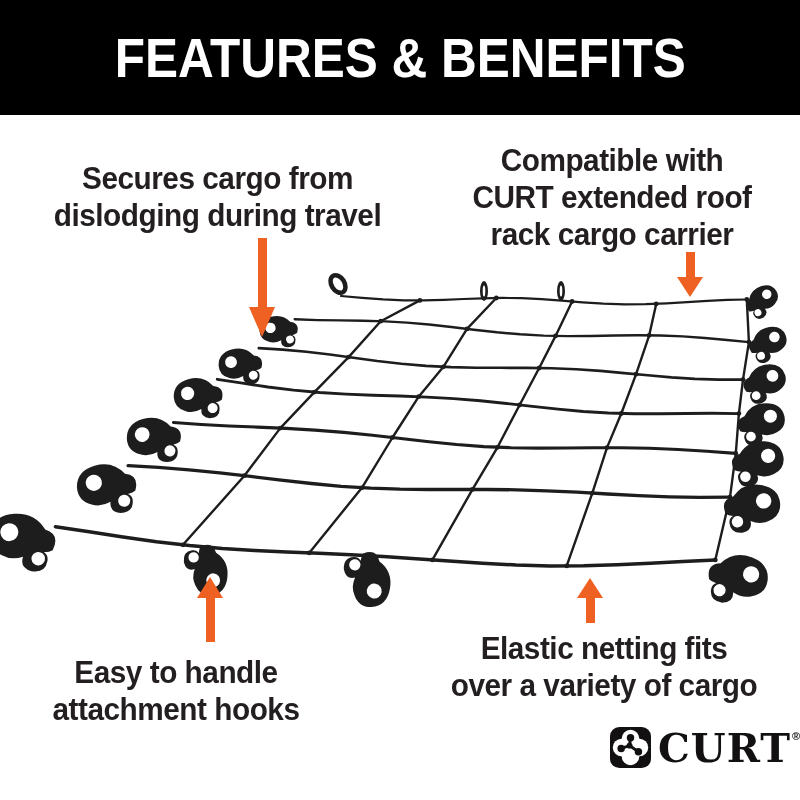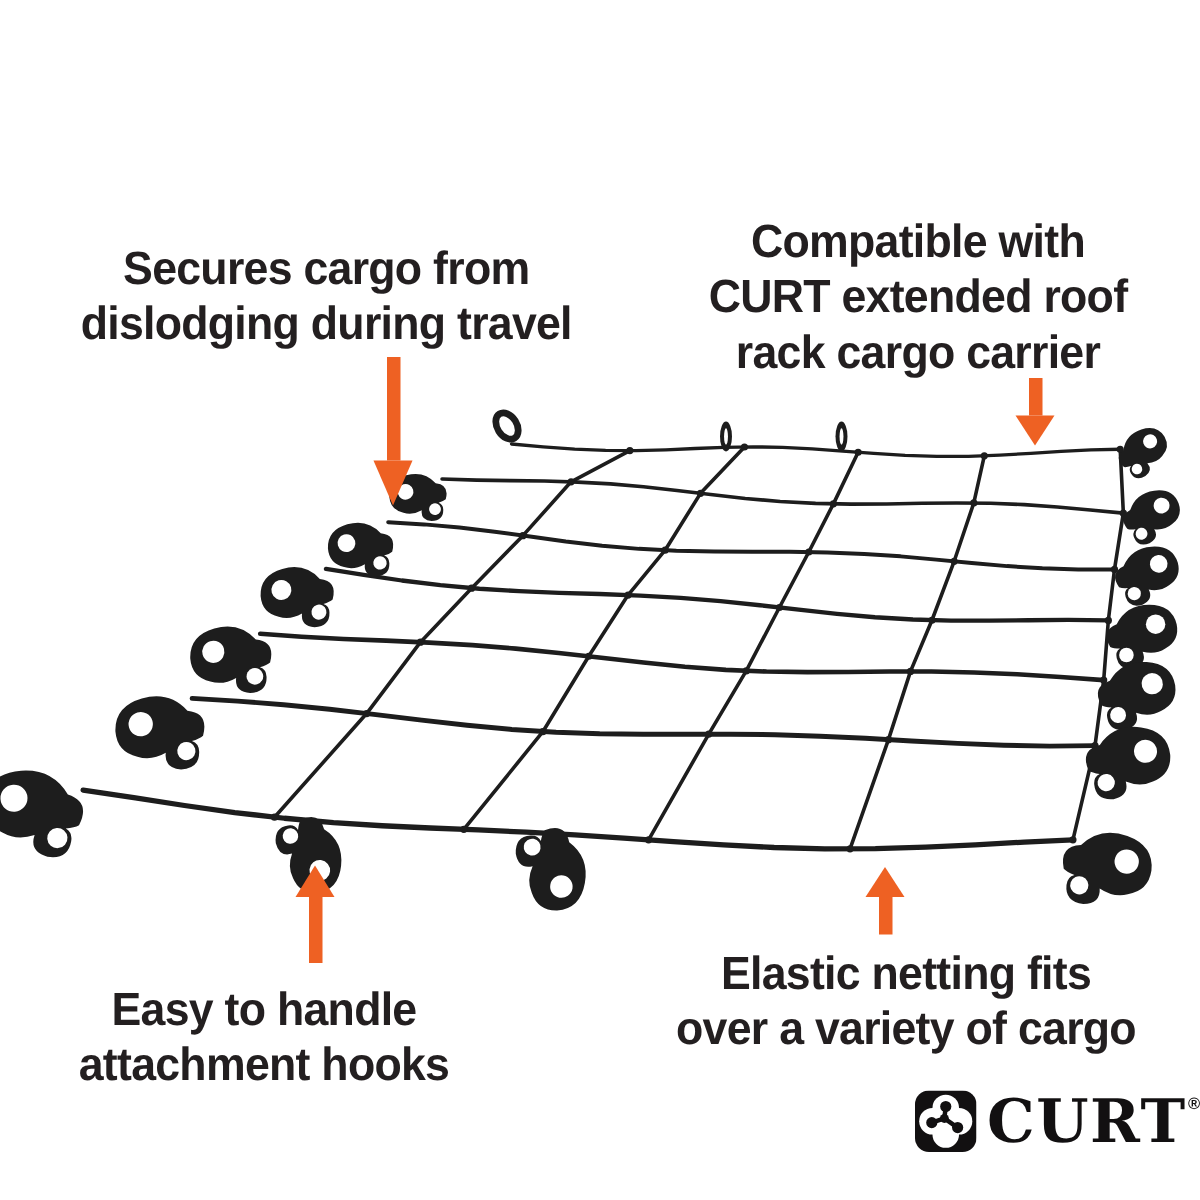--- a/index.html
+++ b/index.html
@@ -56,20 +56,23 @@
   .regmark{
     font-family:"Liberation Sans",sans-serif;font-size:11px;color:#121011;
     align-self:flex-start;margin-top:6px;margin-left:1px;font-weight:bold;
   }
 </style>
 </head>
 <body>
 
 <div class="stage">
 
+  <header class="banner">
+    <h1>FEATURES &amp; BENEFITS</h1>
+  </header>
 
   <svg id="net-svg" viewBox="0 0 800 800" aria-label="Black elastic roof rack cargo net shown at an angle with plastic attachment hooks around its edges">
       <path d="M341.0 296.0 L362.1 297.9 L383.1 299.4 L403.7 300.3 L423.9 300.4 L443.8 299.9 L463.4 299.0 L482.7 298.3 L502.1 297.9 L521.7 298.2 L541.5 299.2 L561.8 300.7 L582.5 302.3 L603.4 303.6 L624.5 304.3 L645.7 304.2 L666.6 303.4 L687.2 302.2 L707.4 300.9 L727.3 299.9 L746.8 299.5" fill="none" stroke="#1D1D1D" stroke-width="2.20" stroke-linecap="round" stroke-linejoin="round"></path>
       <path d="M294.7 319.3 L317.8 320.1 L340.6 320.4 L363.0 320.7 L385.1 321.4 L407.0 322.6 L429.0 324.5 L451.3 327.0 L473.8 329.7 L496.8 332.3 L520.1 334.3 L543.7 335.6 L567.4 336.1 L591.1 336.0 L614.6 335.5 L637.7 335.3 L660.5 335.5 L682.8 336.4 L704.9 338.0 L726.9 340.0 L748.9 342.1" fill="none" stroke="#1D1D1D" stroke-width="2.42" stroke-linecap="round" stroke-linejoin="round"></path>
       <path d="M258.8 348.1 L282.7 349.6 L306.3 351.7 L329.8 354.5 L353.4 357.7 L377.2 361.0 L401.4 363.8 L426.0 365.9 L450.9 367.1 L476.1 367.7 L501.4 367.8 L526.6 367.9 L551.6 368.3 L576.2 369.3 L600.4 370.9 L624.2 373.1 L647.8 375.3 L671.4 377.4 L694.9 378.9 L718.8 379.6 L743.0 379.6" fill="none" stroke="#1D1D1D" stroke-width="2.64" stroke-linecap="round" stroke-linejoin="round"></path>
       <path d="M217.3 379.3 L242.5 383.2 L267.9 387.0 L293.6 390.1 L319.6 392.5 L346.0 394.1 L372.8 395.2 L399.8 396.0 L426.8 397.1 L453.7 398.6 L480.4 400.8 L506.6 403.5 L532.5 406.4 L558.0 409.2 L583.3 411.5 L608.6 413.0 L634.0 413.7 L659.7 413.7 L685.7 413.5 L712.1 413.3 L738.9 413.6" fill="none" stroke="#1D1D1D" stroke-width="2.86" stroke-linecap="round" stroke-linejoin="round"></path>
       <path d="M173.5 422.5 L201.1 424.5 L229.0 426.0 L257.4 427.1 L286.1 428.4 L314.9 430.1 L343.8 432.4 L372.5 435.3 L400.9 438.5 L429.0 441.7 L456.6 444.5 L483.9 446.6 L511.0 447.7 L538.2 448.1 L565.5 448.0 L593.1 447.7 L621.0 447.7 L649.4 448.3 L678.1 449.5 L707.0 451.3 L735.8 453.4" fill="none" stroke="#1D1D1D" stroke-width="3.08" stroke-linecap="round" stroke-linejoin="round"></path>
       <path d="M128.1 465.6 L158.4 467.4 L189.1 469.8 L219.8 472.8 L250.6 476.4 L281.1 480.1 L311.4 483.5 L341.2 486.3 L370.7 488.2 L399.8 489.2 L428.8 489.5 L457.9 489.5 L487.1 489.5 L516.7 489.8 L546.7 490.8 L577.0 492.2 L607.7 494.0 L638.5 495.6 L669.2 496.8 L699.8 497.4 L730.0 497.1" fill="none" stroke="#1D1D1D" stroke-width="3.30" stroke-linecap="round" stroke-linejoin="round"></path>
       <path d="M55.4 526.7 L89.2 531.8 L123.0 537.0 L156.5 541.7 L189.6 545.5 L222.3 548.4 L254.7 550.5 L286.8 552.0 L318.9 553.3 L350.9 554.8 L383.2 556.6 L415.9 558.7 L449.0 561.1 L482.4 563.3 L516.1 565.0 L549.9 565.9 L583.6 565.8 L617.1 564.8 L650.2 563.2 L682.9 561.4 L715.3 559.9" fill="none" stroke="#1D1D1D" stroke-width="3.52" stroke-linecap="round" stroke-linejoin="round"></path>
       <path d="M419.9 300.4 L380.7 321.2 L348.6 357.1 L314.4 392.1 L280.3 428.1 L244.4 475.7 L183.0 544.8" fill="none" stroke="#1D1D1D" stroke-width="2.4" stroke-linecap="round" stroke-linejoin="round"></path>

